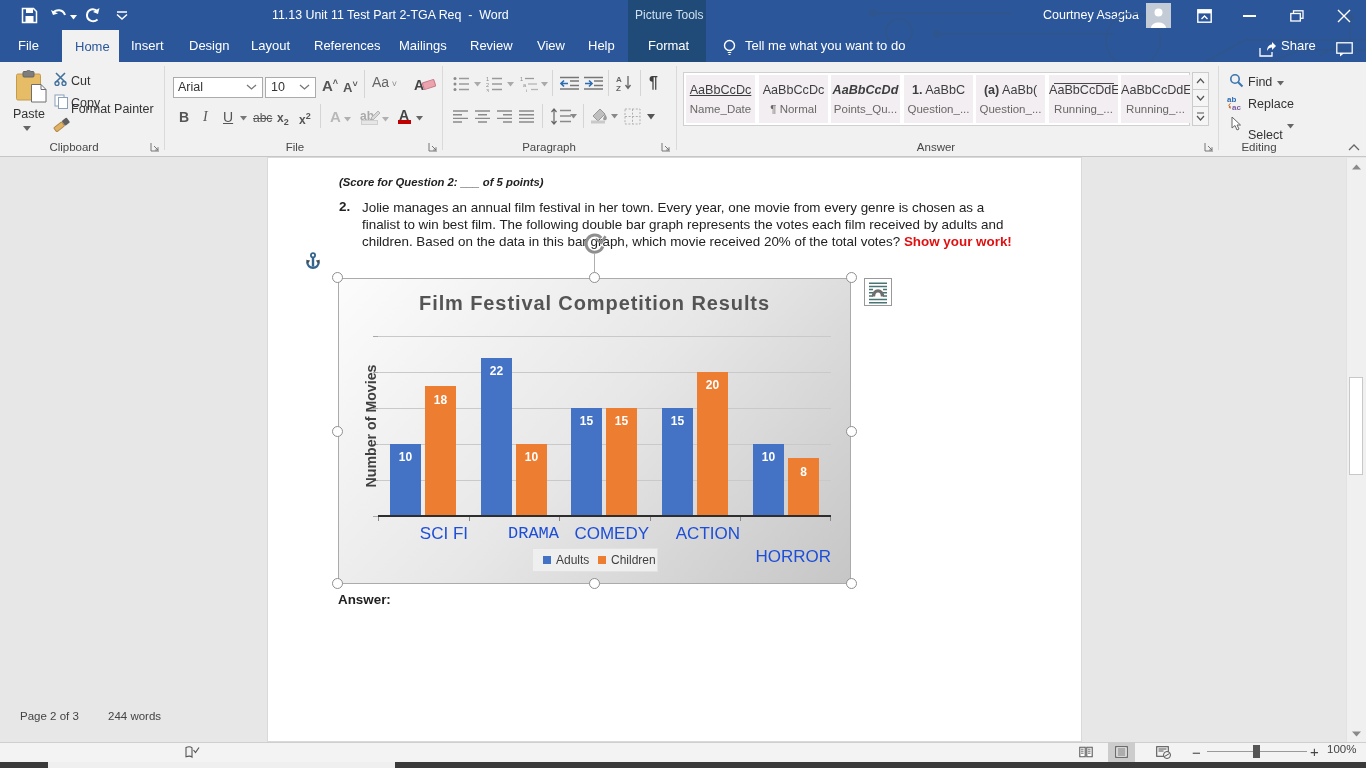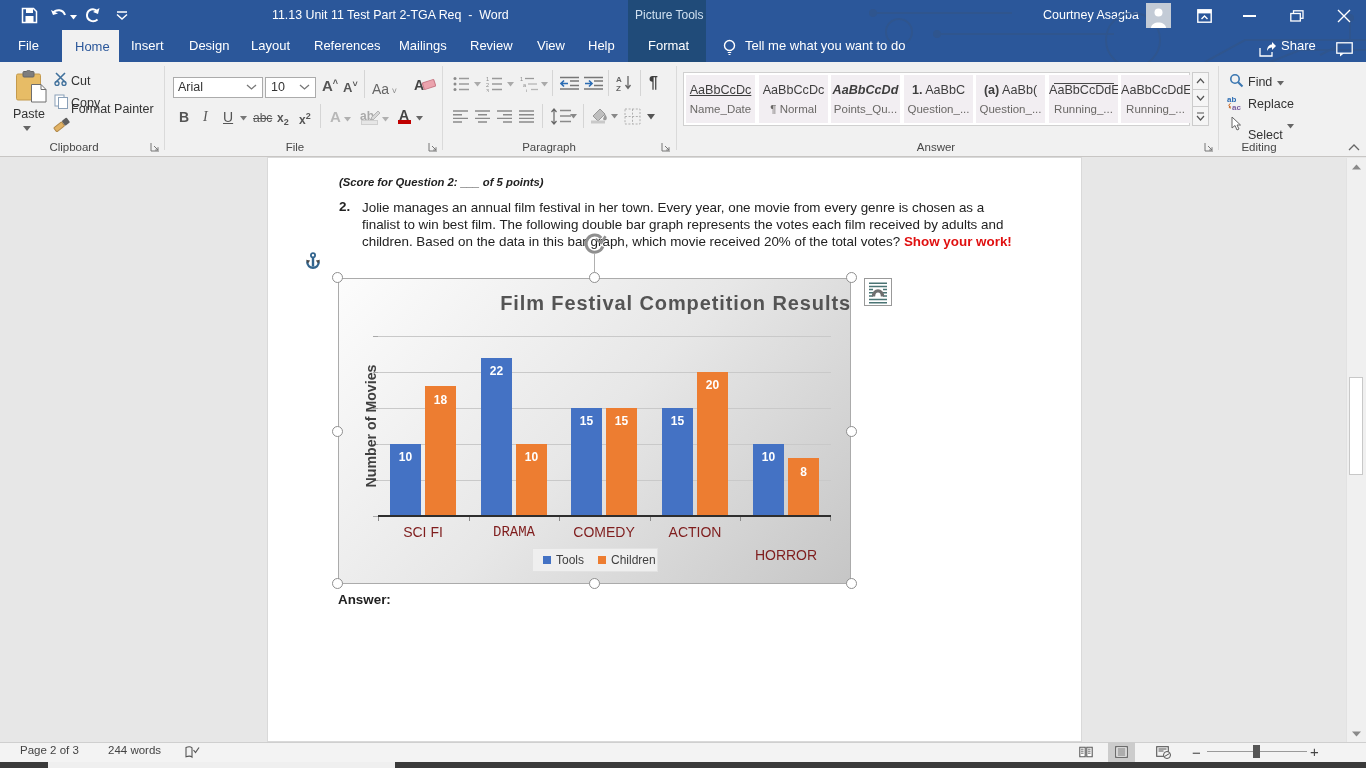--- a/index.html
+++ b/index.html
@@ -19,26 +19,26 @@
   .gsep{position:absolute;top:66px;height:84px;width:1px;background:#dadada;}
   .launch{position:absolute;width:10px;height:10px;}
   .ribtxt{font-size:12.5px;color:#333;}
   #page{position:absolute;top:158px;left:268px;width:813px;height:583px;background:#fff;box-shadow:0 0 0 1px #d9d9d9;}
   
   #chart{position:absolute;left:338px;top:278px;width:513px;height:306px;background:linear-gradient(133deg,#fcfcfc 0%,#e7e7e7 50%,#c6c6c6 100%);border:1px solid #ababab;box-sizing:border-box;}
   .bar{position:absolute;}
   .blue{background:#4472c4;}
   .orange{background:#ed7d31;}
   .vlabel{position:absolute;color:#fff;font-weight:bold;font-size:12px;width:31px;text-align:center;}
-  .xlabel{position:absolute;top:524px;font-size:14px;color:#7f1d1d;width:90px;text-align:center;}
+  .xlabel{position:absolute;top:524px;font-size:17px;color:#1d4ed8;width:90px;text-align:right;}
   .grid{position:absolute;left:378px;width:453px;height:1px;background:#c9c9c9;}
   .handle{position:absolute;width:11px;height:11px;border-radius:50%;background:#fff;border:1.5px solid #8f8f8f;box-sizing:border-box;}
   
   #statusbar{position:absolute;top:742px;left:0;width:1366px;height:20px;background:#f3f3f3;border-top:1px solid #cfcfcf;box-sizing:border-box;}
-  .stxt{position:absolute;top:744px;font-size:11.5px;color:#444;}
+  .stxt{position:absolute;top:710px;font-size:11.5px;color:#444;}
   .stylecard{top:75px;width:69px;height:48px;background:#f2eef2;}
   .sbig{font-size:12.6px;color:#3e3e3e;text-align:center;margin-top:8px;white-space:nowrap;overflow:hidden;}
   .slab{font-size:11.5px;color:#6a6866;text-align:center;margin-top:6px;white-space:nowrap;overflow:hidden;}
   #taskstrip{position:absolute;top:762px;left:0;width:1366px;height:6px;background:#3a3a3a;}
 </style>
 </head>
 <body>
 <div id="app">
 
   <div id="titlebar"></div>
@@ -175,21 +175,21 @@
       <path d="M1 1l4.5 4L10 1" stroke="#777" fill="none" stroke-width="1.3"></path>
     </svg>
   <div class="abs" style="left:265px;top:77px;width:51px;height:21px;background:#fff;border:1px solid #ababab;box-sizing:border-box;"></div>
   <div class="abs ribtxt" style="left:271px;top:80px;">10</div>
   <svg class="abs" style="left:299px;top:84px;" width="11" height="7">
       <path d="M1 1l4.5 4L10 1" stroke="#777" fill="none" stroke-width="1.3"></path>
     </svg>
   <div class="abs" style="left:322px;top:77px;font-size:15px;color:#555;font-weight:bold;">A<span style="font-size:9px;vertical-align:6px;">˄</span></div>
   <div class="abs" style="left:343px;top:79px;font-size:13px;color:#555;font-weight:bold;">A<span style="font-size:9px;vertical-align:5px;">˅</span></div>
   <div class="abs" style="left:364px;top:70px;width:1px;height:28px;background:#d5d5d5;"></div>
-  <div class="abs" style="left:372px;top:81px;font-size:14px;color:#666;">Aa<span style="font-size:9px;color:#888;">&nbsp;˅</span></div>
+  <div class="abs" style="left:372px;top:74px;font-size:14px;color:#666;">Aa<span style="font-size:9px;color:#888;">&nbsp;˅</span></div>
   <div class="abs" style="left:414px;top:77px;font-size:14px;color:#444;font-weight:bold;">A</div>
   <svg class="abs" style="left:422px;top:79px;" width="14" height="11" viewBox="0 0 14 11">
       <rect x="1" y="2" width="12" height="7" rx="1" fill="#eba3ad" stroke="#c97b88" transform="rotate(-18 7 5.5)"></rect>
     </svg>
   <div class="abs" style="left:179px;top:109px;font-size:14px;font-weight:bold;color:#555;">B</div>
   <div class="abs" style="left:203px;top:109px;font-size:14px;font-style:italic;font-family:'Liberation Serif',serif;color:#555;">I</div>
   <div class="abs" style="left:223px;top:109px;font-size:14px;text-decoration:underline;color:#555;">U</div>
   <svg class="abs" style="left:240px;top:116px;" width="7" height="5">
       <path d="M0 0h7l-3.5 4.5z" fill="#777"></path>
     </svg>
@@ -384,21 +384,21 @@
       <path d="M1 6l5-5 5 5" stroke="#666" fill="none" stroke-width="1.3"></path>
     </svg>
 
   <div id="page"></div>
   <div class="abs" style="left:339px;top:176px;font-size:11.3px;font-weight:bold;font-style:italic;color:#222;">(Score for Question 2: ___ of 5 points)</div>
   <div class="abs" style="left:339px;top:199px;font-size:13.4px;font-weight:bold;color:#222;">2.</div>
   <div class="abs" style="left:362px;top:199px;font-size:13.4px;color:#222;line-height:17px;width:660px;">Jolie manages an annual film festival in her town. Every year, one movie from every genre is chosen as a finalist to win best film. The following double bar graph represents the votes each film received by adults and children. Based on the data in this bar graph, which movie received 20% of the total votes? <span style="color:#e01010;font-weight:bold;">Show your work!</span></div>
   <div class="abs" style="left:338px;top:592px;font-size:13.4px;font-weight:bold;color:#222;">Answer:</div>
 
   <div id="chart"></div>
-  <div class="abs" style="left:338px;top:292px;width:513px;text-align:right;font-size:20px;font-weight:bold;color:#545454;letter-spacing:0.9px;">Film Festival Competition Results</div>
+  <div class="abs" style="left:338px;top:292px;width:513px;text-align:center;font-size:20px;font-weight:bold;color:#545454;letter-spacing:0.9px;">Film Festival Competition Results</div>
 
   <div class="grid" style="top:336px;"></div>
   <div class="grid" style="top:372px;"></div>
   <div class="grid" style="top:408px;"></div>
   <div class="grid" style="top:444px;"></div>
   <div class="grid" style="top:480px;"></div>
 
   <div class="bar blue" style="left:390px;top:444px;width:31px;height:72px;"></div>
   <div class="bar orange" style="left:425px;top:386px;width:31px;height:130px;"></div>
   <div class="bar blue" style="left:481px;top:358px;width:31px;height:158px;"></div>
@@ -438,21 +438,21 @@
   <div class="xlabel" style="left:378px;">SCI FI</div>
   <div class="xlabel" style="left:469px;font-family:Liberation Mono, monospace;">DRAMA</div>
   <div class="xlabel" style="left:559px;">COMEDY</div>
   <div class="xlabel" style="left:650px;">ACTION</div>
   <div class="xlabel" style="left:741px;margin-top:23px;">HORROR</div>
 
   <div class="abs" style="left:306px;top:418px;width:130px;text-align:center;font-size:14.2px;font-weight:bold;color:#404040;transform:rotate(-90deg);transform-origin:center;">Number of Movies</div>
 
   <div class="abs" style="left:532px;top:548px;width:126px;height:24px;background:#efefef;border:1px solid #e2e2e2;box-sizing:border-box;"></div>
   <div class="abs" style="left:543px;top:556px;width:8px;height:8px;background:#4472c4;"></div>
-  <div class="abs" style="left:556px;top:553px;font-size:12px;color:#404040;">Tools</div>
+  <div class="abs" style="left:556px;top:553px;font-size:12px;color:#404040;">Adults</div>
   <div class="abs" style="left:598px;top:556px;width:8px;height:8px;background:#ed7d31;"></div>
   <div class="abs" style="left:611px;top:553px;font-size:12px;color:#404040;">Children</div>
 
   <div class="handle" style="left:332px;top:272px;"></div>
   <div class="handle" style="left:589px;top:272px;"></div>
   <div class="handle" style="left:846px;top:272px;"></div>
   <div class="handle" style="left:332px;top:426px;"></div>
   <div class="handle" style="left:846px;top:426px;"></div>
   <div class="handle" style="left:332px;top:578px;"></div>
   <div class="handle" style="left:589px;top:578px;"></div>

